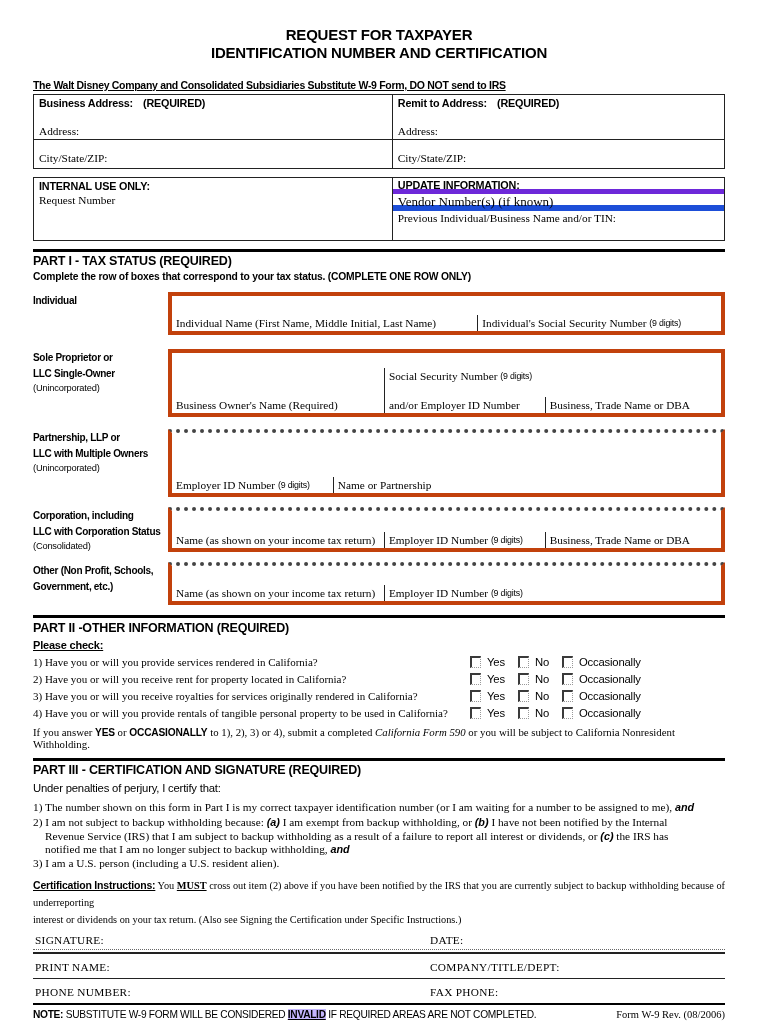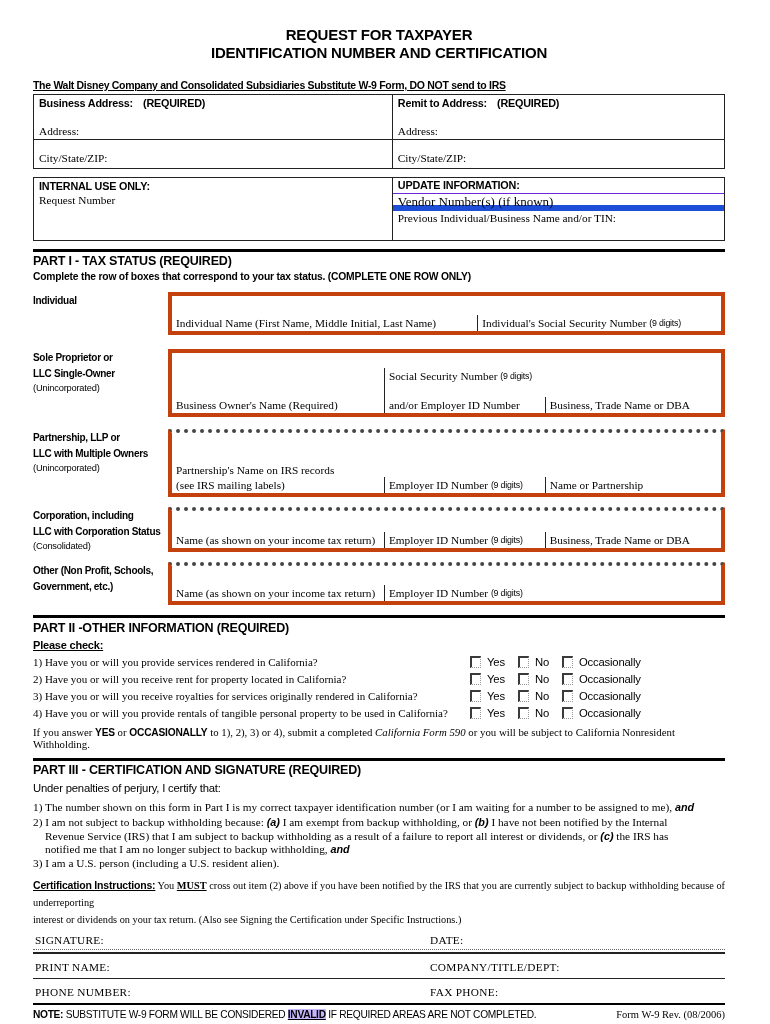--- a/index.html
+++ b/index.html
@@ -30,21 +30,21 @@
   .cell-head { font-family: "Liberation Sans", sans-serif; font-weight: bold; font-size: 10.8px; letter-spacing: -0.2px; }
   .cell-head .req { margin-left: 10px; }
   .addr-top { display: flex; flex-direction: column; justify-content: space-between; }
   .lbl { font-size: 11.3px; }
 
   
   .internal-table { margin-top: 8px; border: 1.5px solid #222; display: grid; grid-template-columns: 52% 48%; height: 64px; }
   .int-left { border-right: 1px solid #222; padding: 2px 5px; }
   .int-left .lbl { margin-top: 2px; }
   .int-right { display: flex; flex-direction: column; }
-  .int-r1 { height: 16px; padding: 1px 5px; border-bottom: 1px solid #6d28d9; }
+  .int-r1 { height: 16px; padding: 1px 5px; border-bottom: 5px solid #6d28d9; }
   .int-r2 { height: 17px; padding: 0 5px; border-bottom: 6px solid #1d4ed8; font-size: 13px; }
   .int-r3 { flex: 1; padding: 1px 5px; font-size: 11.3px; }
 
   .rule3 { border-top: 3px solid #000; }
   .part-head { font-family: "Liberation Sans", sans-serif; font-weight: bold; font-size: 12.5px; letter-spacing: -0.2px; }
 
   
   .p1instr { font-family: "Liberation Sans", sans-serif; font-weight: bold; font-size: 10.3px; letter-spacing: -0.2px; margin-top: 3px; }
   .p1row { display: flex; }
   .p1label { width: 135px; flex: 0 0 135px; padding-top: 1px; }
@@ -174,24 +174,20 @@
     </div>
   </div>
 
   <div class="p1row" style="margin-top:12px">
     <div class="p1label">
       <div class="ll">Partnership, LLP or</div>
       <div class="ll">LLC with Multiple Owners</div>
       <div class="sub">(Unincorporated)</div>
     </div>
     <div class="p1table dot-top" style="height:68px">
-      <div class="p1cell" style="width:38.6%">
-        <div>Partnership's Name on IRS records</div>
-        <div class="cellline2">(see IRS mailing labels)</div>
-      </div>
       <div class="p1cell" style="width:29.3%">
         <span>Employer ID Number </span><span class="digits">(9 digits)</span>
       </div>
       <div class="p1cell" style="width:32.1%">
         <span>Name or Partnership</span>
       </div>
     </div>
   </div>
 
   <div class="p1row" style="margin-top:10px">

